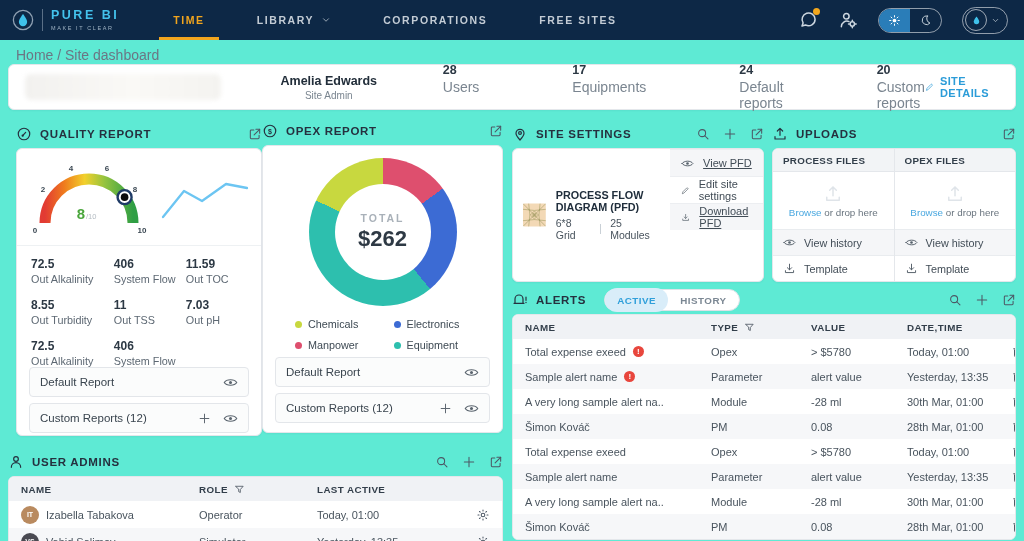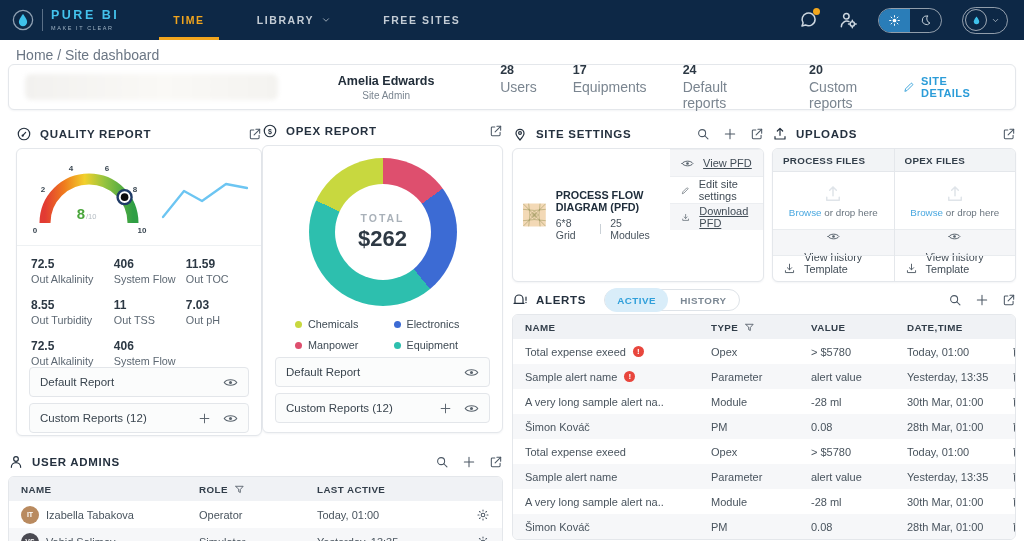--- a/index.html
+++ b/index.html
@@ -1,17 +1,17 @@
 <!DOCTYPE html>
 <html><head>
 <meta charset="utf-8">
 <style>
   html,body{margin:0;padding:0;background:#e9edf1;}
   *{box-sizing:border-box;}
-  #app{position:relative;width:1024px;height:541px;background:#ffffff;overflow:hidden;
+  #app{position:relative;width:1024px;height:541px;background:#5eead4;overflow:hidden;
        font-family:"Liberation Sans",sans-serif;color:#2e3a46;}
 
   
   .topnav{position:absolute;top:0;left:0;right:0;height:40px;background:#0d2846;display:flex;align-items:center;}
   .brand{display:flex;align-items:center;gap:8px;padding:0 14px 0 12px;height:100%;cursor:pointer;}
   .brand-sep{width:1px;height:22px;background:#5a6f86;}
   .brand-name{font-size:12.5px;font-weight:700;letter-spacing:2.5px;color:#43c2ec;line-height:1;}
   .brand-tag{font-size:5.5px;letter-spacing:1.6px;color:#9fb3c4;margin-top:3px;}
   .menu{display:flex;height:100%;margin-left:14px;}
   .menu-item{position:relative;height:100%;display:flex;align-items:center;padding:0 26px;
@@ -33,21 +33,21 @@
 
   
   .breadcrumb{position:absolute;top:47px;left:16px;font-size:14px;color:#6b7684;cursor:pointer;}
   .summary{position:absolute;top:64px;left:8px;width:1008px;height:46px;background:#fff;border:1px solid #e4e7eb;
            border-radius:6px;box-shadow:0 1px 2px rgba(20,40,70,.05);display:flex;align-items:center;padding:0 16px;}
   .redacted{width:255px;height:26px;border-radius:6px;filter:blur(2px);
             background:linear-gradient(90deg,#f2f1ef,#faf9f6 55%,#f4f3f0);}
   .admin{margin-left:42px;min-width:132px;text-align:center;}
   .admin-name{font-size:12.5px;font-weight:700;color:#222e3a;}
   .admin-role{font-size:10px;color:#7a8590;margin-top:2px;}
-  .stats{display:flex;gap:36px;margin-left:48px;}
+  .stats{display:flex;gap:93px;margin-left:48px;}
   .s-val{font-size:12.5px;font-weight:700;color:#2c3844;}
   .s-lab{font-size:14px;color:#7a8590;margin-top:2px;}
   .site-details{margin-left:auto;display:flex;align-items:center;gap:6px;color:#2b9cd8;
                 font-size:11px;font-weight:700;letter-spacing:.4px;cursor:pointer;}
   .site-details .i{width:12px;height:12px;}
 
   
   .sec{position:absolute;}
   .sec-head{height:20px;display:flex;align-items:center;gap:8px;margin-bottom:4px;}
   .sec-icon{width:16px;height:16px;color:#25313f;flex:none;}
@@ -105,21 +105,21 @@
   .up-col:first-child{border-right:1px solid #e4e7eb;}
   .up-head{height:23px;background:#f2f4f6;border-bottom:1px solid #e4e7eb;display:flex;align-items:center;
            padding:0 10px;font-size:9.8px;font-weight:700;color:#323e4a;letter-spacing:.3px;}
   .up-drop{flex:1;display:flex;flex-direction:column;align-items:center;justify-content:center;gap:3px;cursor:pointer;}
   .up-drop .i{width:20px;height:20px;color:#dfe4e9;}
   .up-drop-text{font-size:9.8px;color:#6a757f;}
   .up-drop-text .browse{color:#4aa8e0;cursor:pointer;}
   .up-row{height:26px;border-top:1px solid #e9ecef;display:flex;align-items:center;gap:8px;
           padding:0 10px;font-size:10.8px;color:#424d57;cursor:pointer;}
   .up-row .i{width:13px;height:13px;color:#55606a;}
-  .up-row.alt{background:#f5f6f8;flex-direction:column;}
+  .up-row.alt{background:#f5f6f8;}
 
   
   #sec-alerts{left:512px;top:290px;width:504px;}
   .tabs{display:flex;align-items:center;border:1px solid #dee3e8;border-radius:12px;height:22px;margin-left:10px;background:#fff;}
   .tab{padding:12px 12px;height:100%;display:flex;align-items:center;font-size:9.8px;font-weight:700;
        letter-spacing:.5px;color:#7b8793;cursor:pointer;border-radius:12px;}
   .tab.active{background:#d9edf9;color:#2f9fda;}
   .tbl{background:#fff;border:1px solid #e4e7eb;border-radius:6px;overflow:hidden;}
   .t-head{display:grid;align-items:center;background:#f0f2f5;height:24px;padding:0 12px;
           font-size:9.8px;font-weight:700;letter-spacing:.4px;color:#323e4a;}
@@ -169,20 +169,24 @@
 
      <div class="bar"></div>
    </div>
         <div class="menu-item">
      <span>LIBRARY</span>
      <span class="i chev" style="width:10px;height:10px">
             <svg class="ln" viewBox="0 0 24 24" style="stroke-width:2.4">
               <path d="M6 9l6 6 6-6"></path>
             </svg>
           </span>
+
+   </div>
+        <div class="menu-item">
+     <span>CORPORATIONS</span>
 
    </div>
         <div class="menu-item">
      <span>FREE SITES</span>
 
    </div>
       </nav>
     <div class="nav-right">
       <div class="nav-ic">
         <svg class="ln" viewBox="0 0 24 24" style="stroke-width:1.6">

